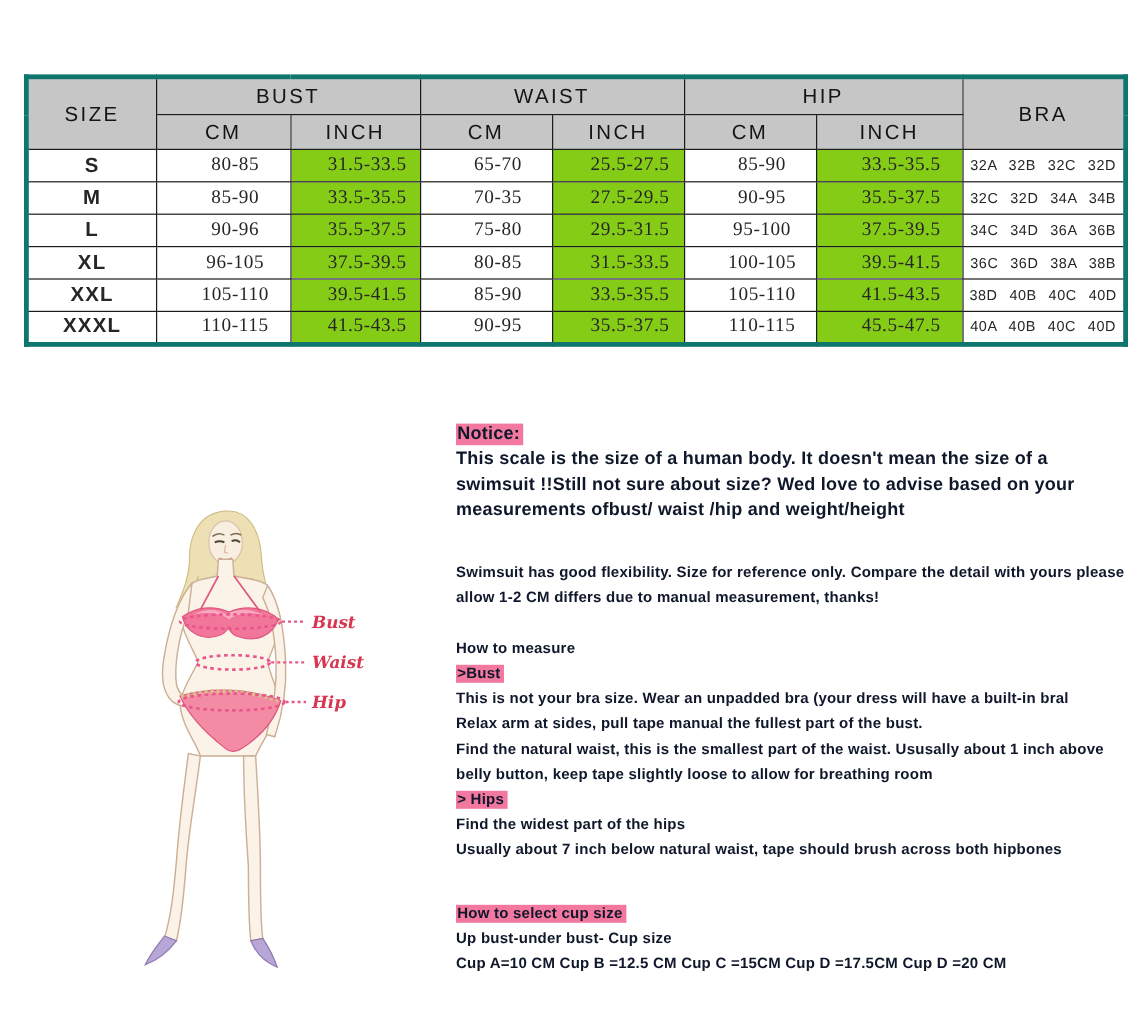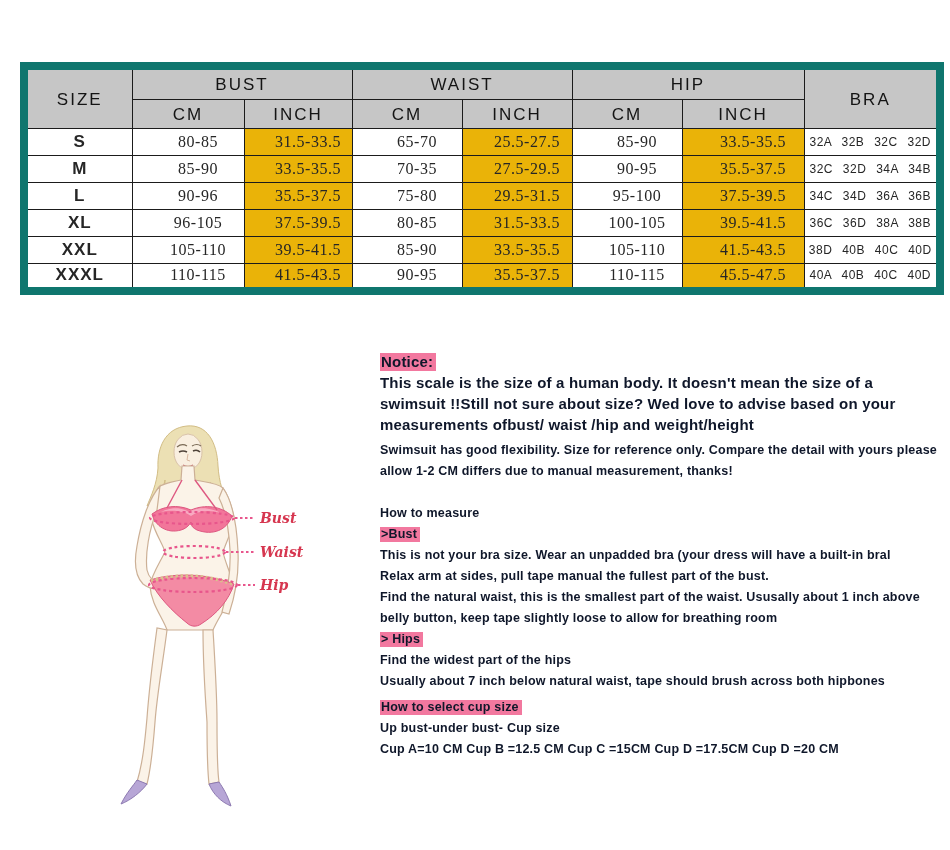--- a/index.html
+++ b/index.html
@@ -5,48 +5,48 @@
   html,body{margin:0;padding:0;}
   body{
     width:950px;height:850px;background:#ffffff;position:relative;overflow:hidden;
     font-family:"Liberation Sans",sans-serif;color:#262626;
   }
 
   
   .size-table{
     position:absolute;left:20px;top:62px;width:916px;
     border-collapse:collapse;table-layout:fixed;
-    border:8px solid #0f766e;
+    border:4px solid #0f766e;
   }
   .size-table th,.size-table td{
     border:1px solid #1b1b1b;text-align:center;vertical-align:middle;padding:0;
     overflow:hidden;white-space:nowrap;
   }
   .size-table thead th{
     background:#c6c6c6;
     font:500 17px/1 "Liberation Sans",sans-serif;
     letter-spacing:2px;color:#141414;
   }
   .size-table thead tr.group-row th{height:29px;}
   .size-table thead tr.sub-row th{height:28px;}
   .size-table tbody tr{height:27px;}
   td.c-size{font:600 17px "Liberation Sans",sans-serif;letter-spacing:1px;}
   td.c-cm,td.c-inch{font:16px "Liberation Serif",serif;letter-spacing:.5px;padding-left:20px;}
-  td.c-inch{background:#eab308;}
+  td.c-inch{background:#84cc16;}
   td.c-bra{font:12px "Liberation Sans",sans-serif;word-spacing:6px;letter-spacing:.5px;}
 
   
   .notice-block{
     position:absolute;left:380px;top:351px;width:560px;
     font-family:"Liberation Sans",sans-serif;color:#0f172a;
   }
   .ln{line-height:21px;white-space:nowrap;}
   .t1{font-size:15px;font-weight:bold;letter-spacing:.2px;}
   .t2{font-size:12.5px;font-weight:bold;letter-spacing:.2px;}
-  .gap18{margin-top:5px;}
+  .gap18{margin-top:32px;}
   .gap21{margin-top:21px;}
   .hl{background:#f2789f;padding:0 3px 1px 1px;}
 
   
   .figure-wrap{position:absolute;left:105px;top:418px;width:320px;height:410px;}
 </style>
 </head>
 <body>
 
 <table class="size-table">

